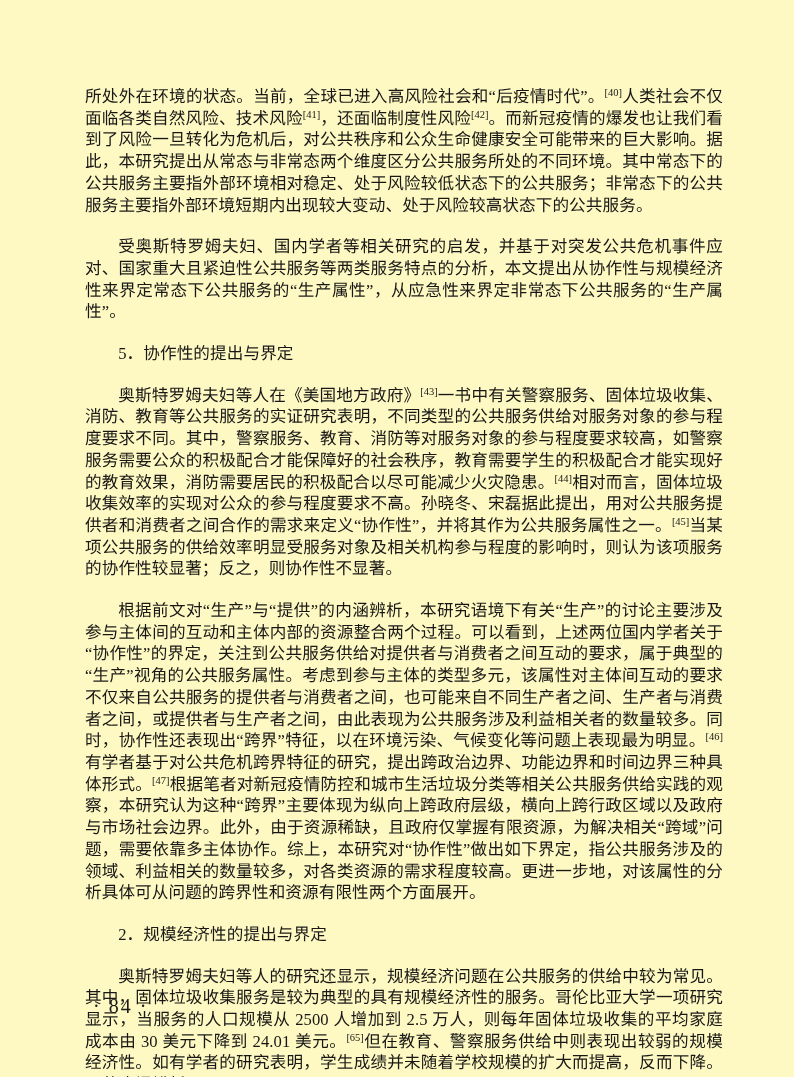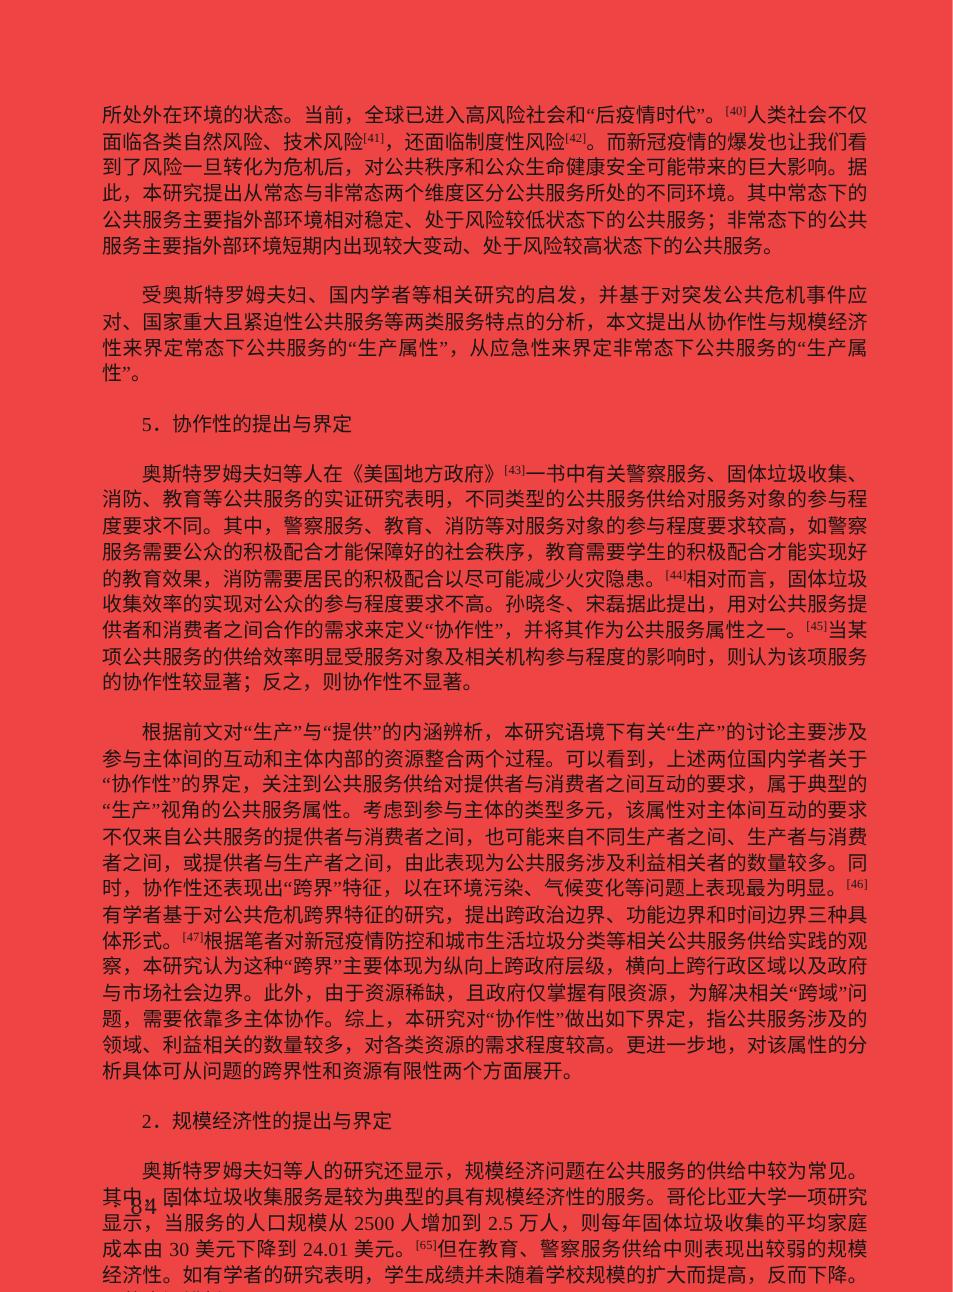--- a/index.html
+++ b/index.html
@@ -13,21 +13,21 @@
     position: relative;
     overflow: hidden;
     font-family: "Liberation Serif", "DejaVu Serif", serif;
     color: #181715;
   }
   .page {
     position: absolute;
     inset: 0;
     width: 794px;
     height: 1077px;
-    background: #ef4444;
+    background: #fef9c3;
   }
   .text-block {
     position: absolute;
     left: 85px;
     top: 86px;
     width: 638px;
     font-size: 16.6px;
     line-height: 21.7px;
     text-align: justify;
     letter-spacing: 0.1px;

